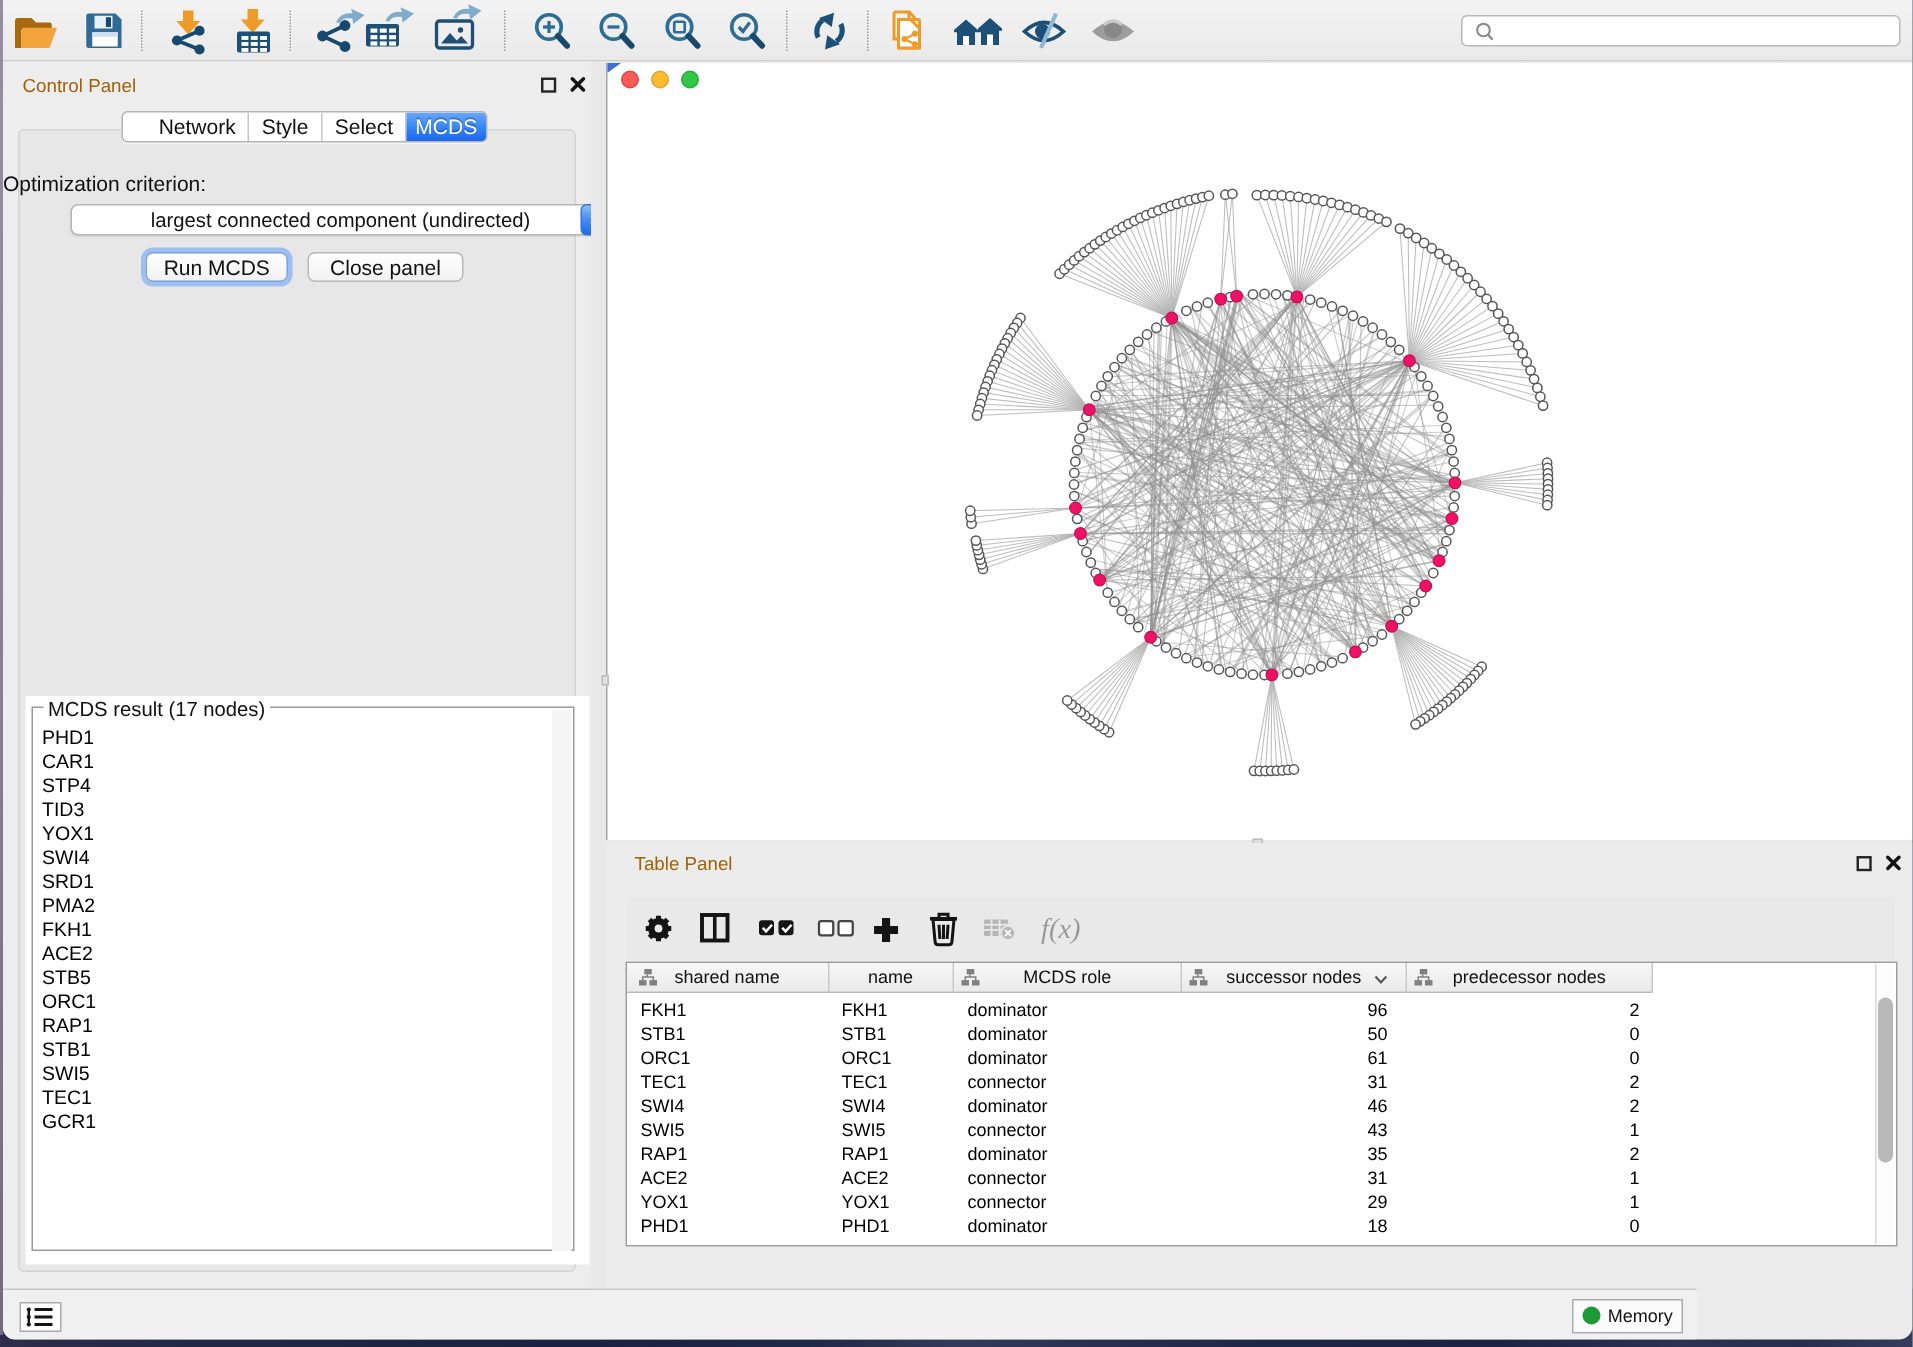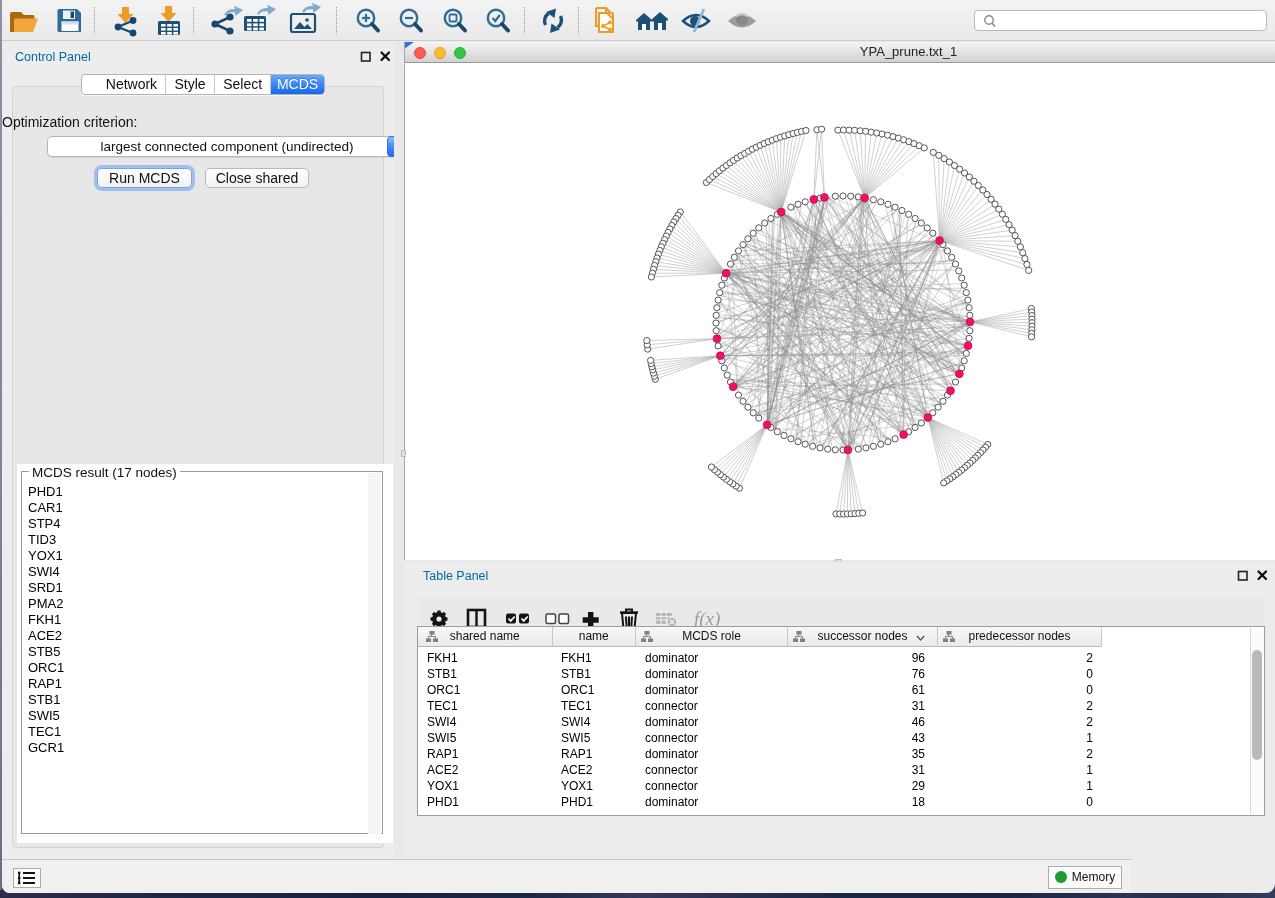--- a/index.html
+++ b/index.html
@@ -14,21 +14,21 @@
   border-bottom-left-radius:8px; border-bottom-right-radius:9px; overflow:hidden; }
 
 #lstrip { left:0; top:0; width:2px; height:890px;
   background:linear-gradient(#958da2,#8d849c 40%,#75697f); }
 
 #toolbar { left:0; top:0; width:1273px; height:41px;
   background:linear-gradient(#f3f3f3,#ababab0d), #ededed; border-bottom:1px solid #cdcdcd; }
 .tsep { position:absolute; top:7px; width:0; height:27px; border-left:1px dotted #9a9a9a; }
 
 #cpanel { left:0; top:41px; width:392px; height:818px; background:#ededed; }
-.paneltitle { font-size:12.5px; color:#0369a1; }
+.paneltitle { font-size:12.5px; color:#a16207; }
 .wicons { position:absolute; }
 
 .seg { position:absolute; display:flex; border:1px solid #b4b4b4; border-radius:4px;
   background:#fff; overflow:hidden; height:21px; box-shadow:0 1px 0 rgba(255,255,255,.6); }
 .seg div { font-size:14px; color:#111; text-align:center; line-height:19px; border-right:1px solid #c6c6c6; }
 .seg div:last-child { border-right:none; }
 .seg div.sel { background:linear-gradient(#68a7f8,#3d8bf5 45%,#1a66ee); color:#fff;
   text-shadow:0 -1px 0 rgba(0,0,60,.25); border-right:none; }
 
 #tabcontent { left:10px; top:45px; width:372px; height:762px; background:#e7e7e7;
@@ -57,21 +57,21 @@
 
 #netframe { left:402px; top:42px; width:871px; height:518px; background:#fff;
   border-left:1px solid #a6a6a6; }
 #nettitle { position:absolute; left:0; top:0; width:871px; height:21px;
   background:linear-gradient(#f5f5f5,#dcdcdc 70%,#d0d0d0); border-bottom:1px solid #9b9b9b;
   font-size:13px; color:#222; text-align:center; line-height:20px; }
 .light { position:absolute; top:47px; width:12px; height:12px; border-radius:50%; }
 
 #tpanel { left:402px; top:562px; width:871px; height:297px; background:#ececec; }
 #ttoolbar { position:absolute; left:14px; top:36px; width:845px; height:42px; background:#e9e9e9; }
-#tableouter { position:absolute; left:13px; top:64px; width:848px; height:190px;
+#tableouter { position:absolute; left:13px; top:79px; width:848px; height:190px;
   background:#fff; border:1px solid #9c9c9c; }
 #thead { position:absolute; left:0; top:0; width:684px; height:20px;
   background:linear-gradient(#f7f7f7,#eaeaea); border-bottom:1px solid #b8b8b8; }
 .hcell { position:absolute; top:0; height:20px; border-right:1px solid #c9c9c9;
   font-size:12px; color:#111; text-align:center; line-height:19px; }
 .hicon { position:absolute; top:4px; }
 .trow { position:absolute; height:16px; font-size:12px; color:#000; line-height:16px; }
 .c1 { position:absolute; left:9px; } .c2 { position:absolute; left:143px; }
 .c3 { position:absolute; left:227px; }
 .num4 { position:absolute; width:100px; left:407px; text-align:right; }
@@ -253,32 +253,31 @@
    <div style="position:absolute;left:0;top:73px;width:392px;text-align:left;font-size:14px;color:#111;">Optimization criterion:</div>
    <div id="combo" class="abs">largest connected component (undirected)
      <div class="spin">
             <svg width="18" height="19" viewBox="0 0 18 19" style="left:0;top:0;">
       <path d="M5.5 7.5 l3.5 -4.5 3.5 4.5 Z" fill="#fff"></path>
               <path d="M5.5 11.5 l3.5 4.5 3.5 -4.5 Z" fill="#fff"></path>
      </svg>
           </div>
    </div>
    <div class="btn" style="left:95px;top:127px;width:95px;box-shadow:0 0 0 3px rgba(110,165,245,.6);border-color:#7aa4dc;">Run MCDS</div>
-   <div class="btn" style="left:203px;top:127px;width:104px;">Close shared</div>
+   <div class="btn" style="left:203px;top:127px;width:104px;">Close panel</div>
    <div id="mcdsbox" class="abs">
     <div id="fieldset">
      <div id="legend">MCDS result (17 nodes)</div>
      <div id="mlist">PHD1<br>CAR1<br>STP4<br>TID3<br>YOX1<br>SWI4<br>SRD1<br>PMA2<br>FKH1<br>ACE2<br>STB5<br>ORC1<br>RAP1<br>STB1<br>SWI5<br>TEC1<br>GCR1</div>
      <div id="msb"></div>
     </div>
    </div>
   </div>
   <div id="rside" class="abs"></div>
   <div id="netframe" class="abs">
-   <div id="nettitle"><span style="position:relative;left:68px;">YPA_prune.txt_1</span></div>
    <svg width="10" height="7" viewBox="0 0 10 7" style="left:0px;top:0px;">
           <path d="M0 0 h9 l-9 6.5 Z" fill="#3b6fd6"></path>
         </svg>
    <div class="light" style="left:9px;top:5px;background:#fc5b57;border:1px solid #e2463f;"></div>
    <div class="light" style="left:29px;top:5px;background:#fdbc2f;border:1px solid #e0a32c;"></div>
    <div class="light" style="left:49px;top:5px;background:#32c744;border:1px solid #2aab39;"></div>
    <svg width="870" height="518" viewBox="405 42 870 518" style="position:absolute;left:0;top:0;">
 <g stroke="#8f8f8f" fill="none">
 <line x1="781.2" y1="212.0" x2="940.3" y2="404.6" stroke-width="1.5" stroke-opacity="0.4"></line>
 <line x1="781.2" y1="212.0" x2="832.7" y2="449.6" stroke-width="0.8" stroke-opacity="0.5"></line>
@@ -1082,21 +1081,21 @@
             <span class="c1">FKH1</span>
             <span class="c2">FKH1</span>
             <span class="c3">dominator</span>
             <span class="num4">96</span>
             <span class="num5">2</span>
           </div>
     <div class="trow" style="left:0;top:39px;width:830px;">
             <span class="c1">STB1</span>
             <span class="c2">STB1</span>
             <span class="c3">dominator</span>
-            <span class="num4">76</span>
+            <span class="num4">50</span>
             <span class="num5">0</span>
           </div>
     <div class="trow" style="left:0;top:55px;width:830px;">
             <span class="c1">ORC1</span>
             <span class="c2">ORC1</span>
             <span class="c3">dominator</span>
             <span class="num4">61</span>
             <span class="num5">0</span>
           </div>
     <div class="trow" style="left:0;top:71px;width:830px;">

